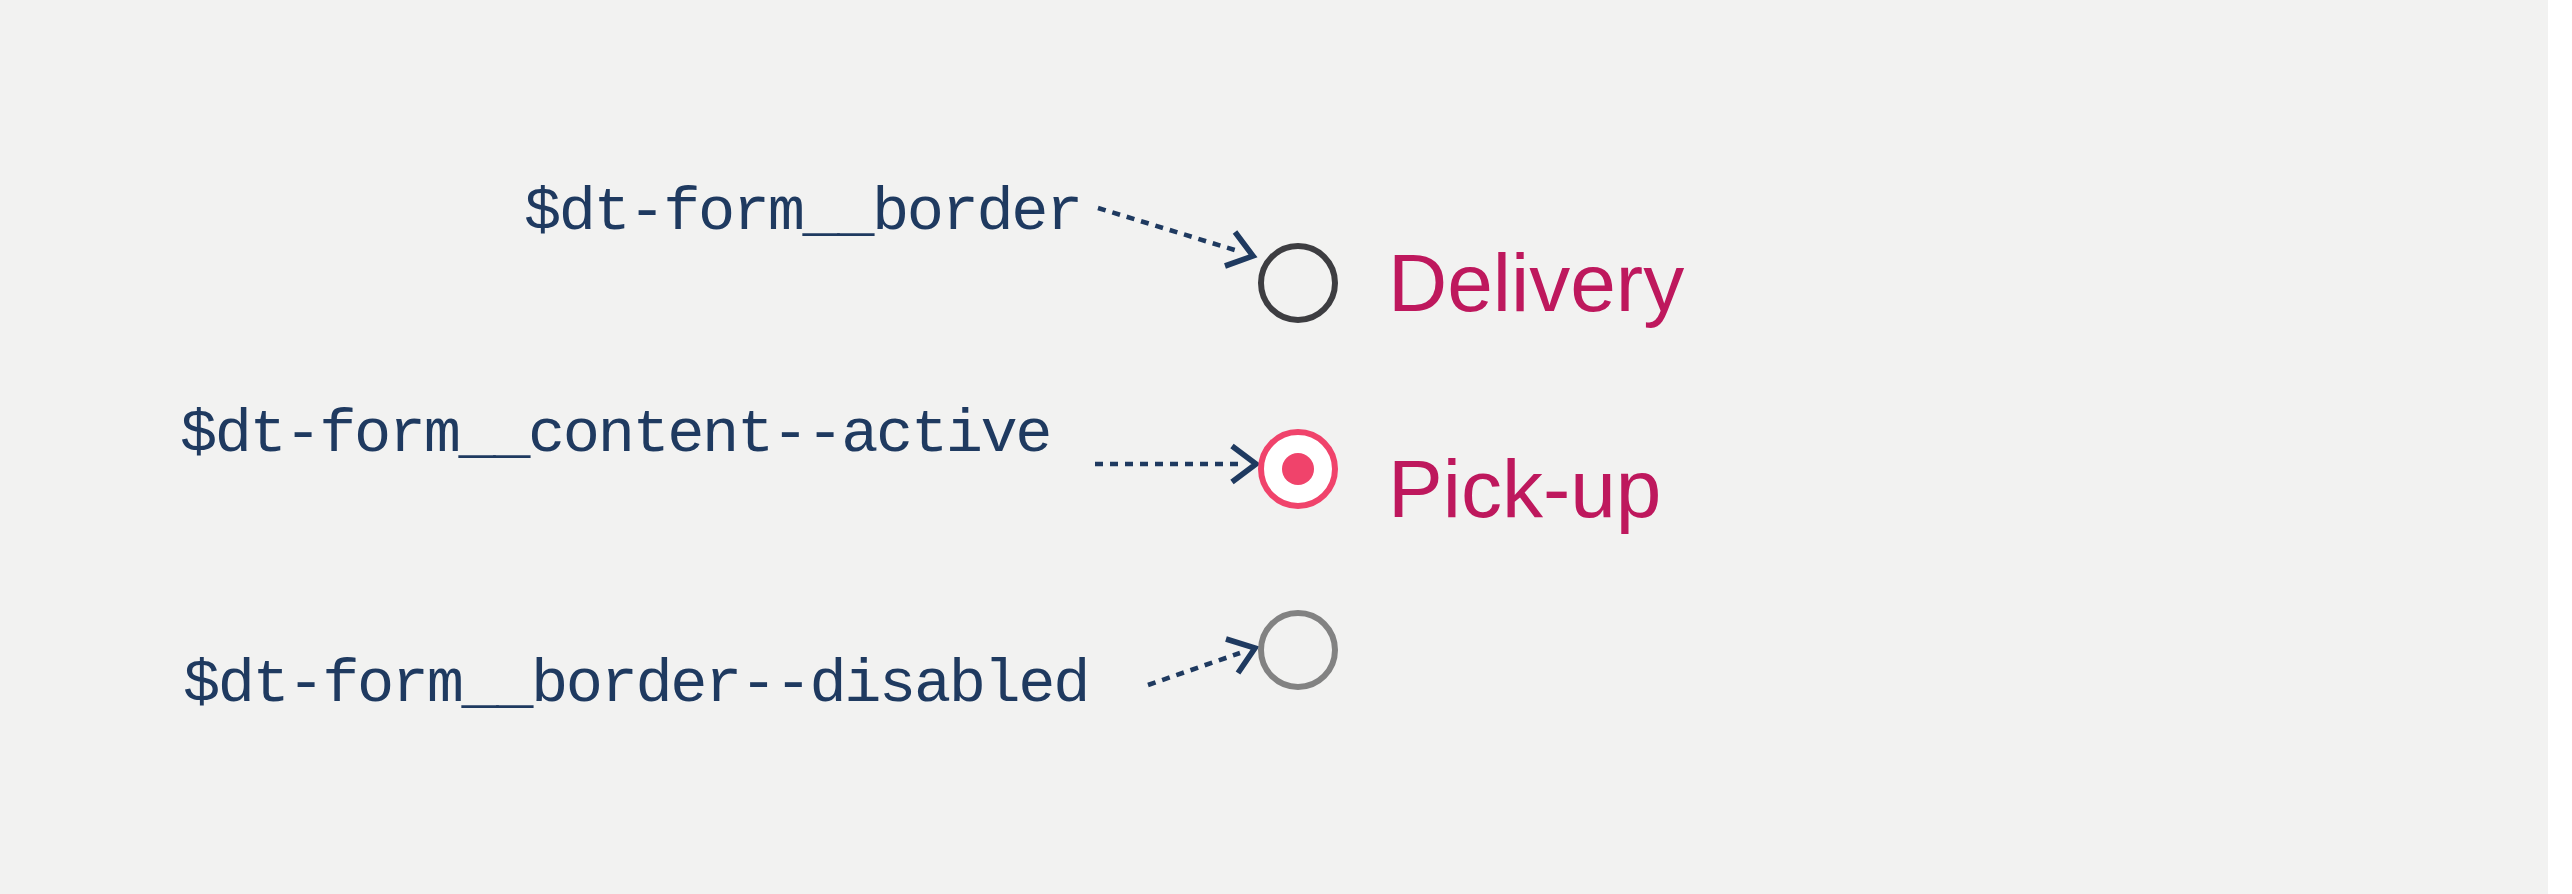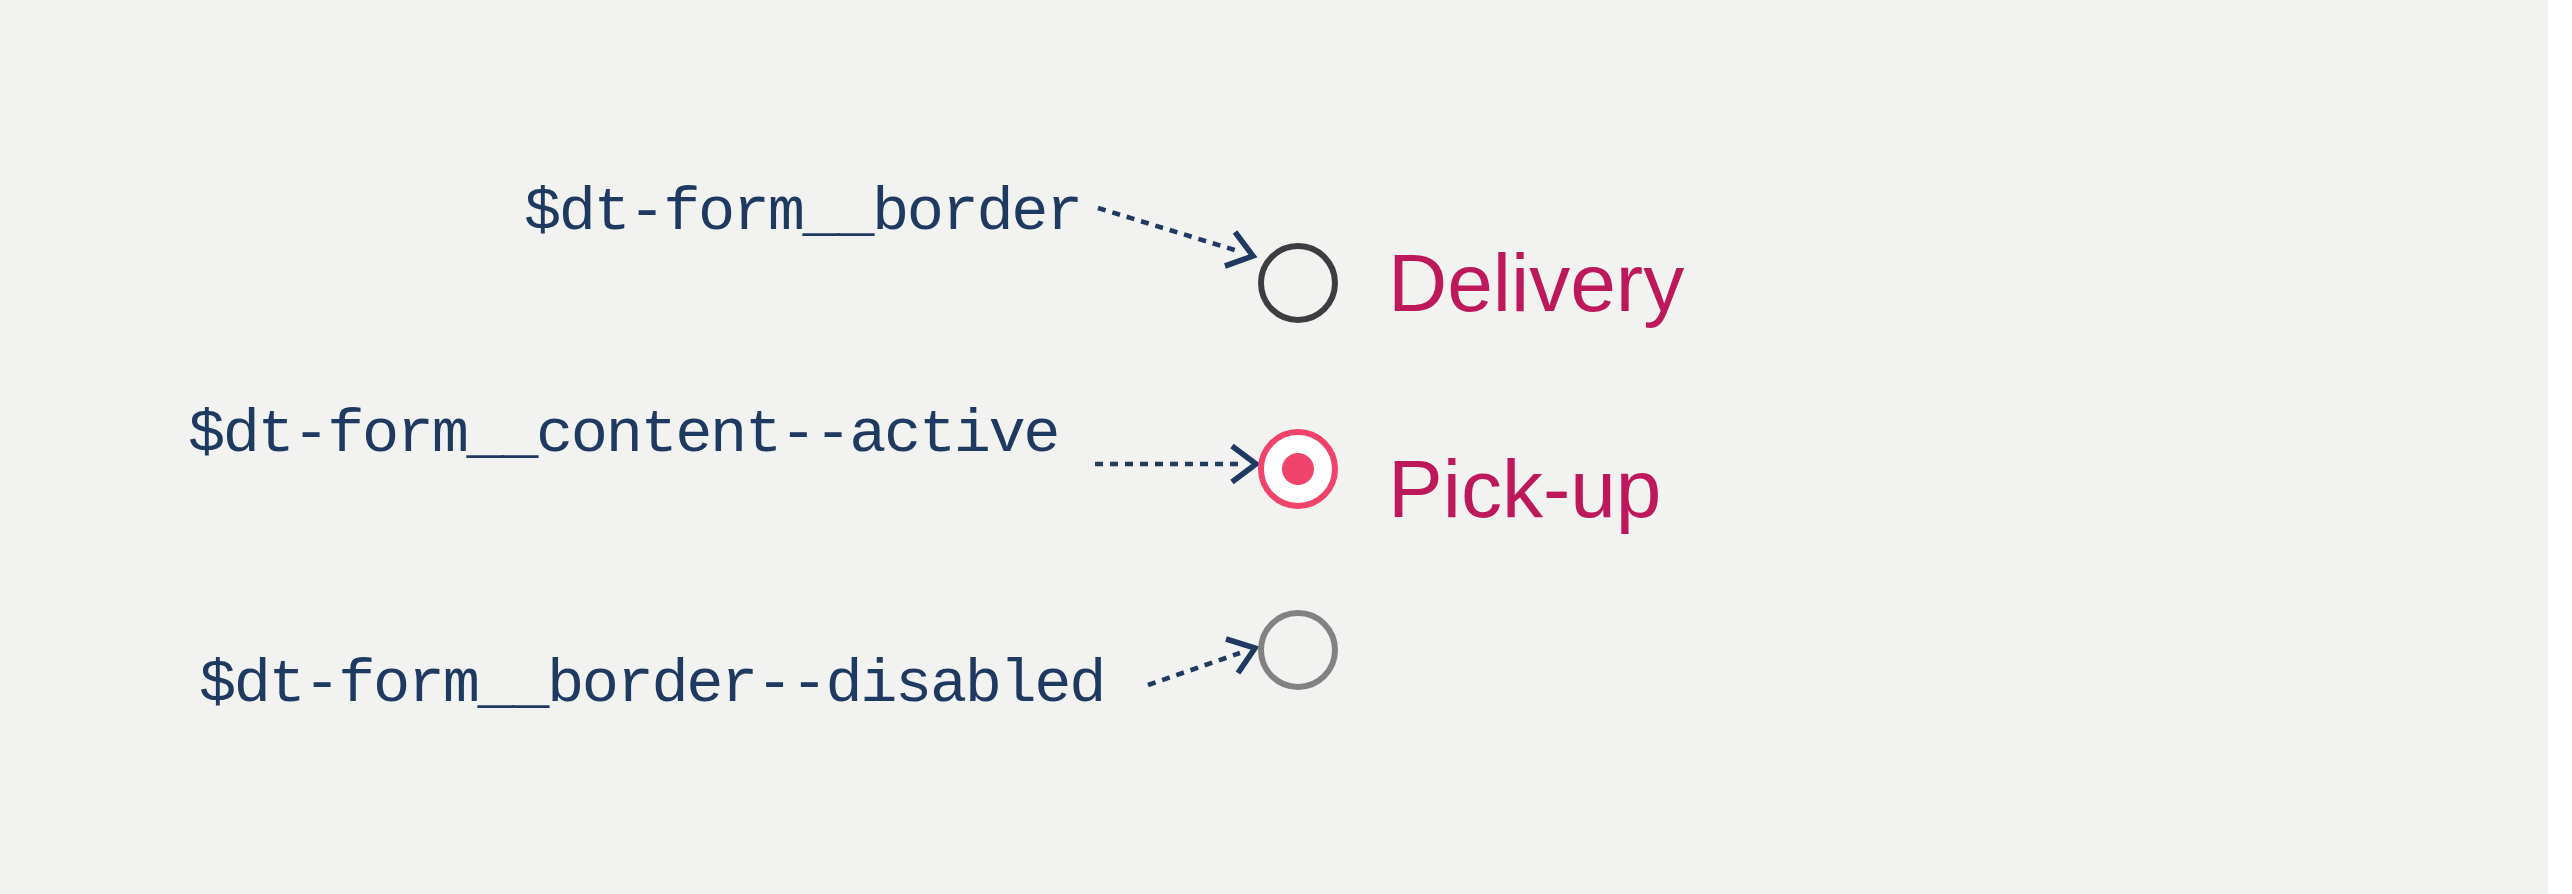--- a/index.html
+++ b/index.html
@@ -17,22 +17,22 @@
   .token-label {
     position: absolute;
     font-family: "Liberation Mono", monospace;
     font-size: 62px;
     letter-spacing: -2.4px;
     line-height: 62px;
     color: #1f3a60;
     white-space: nowrap;
   }
   .tl-1 { left: 524px;  top: 182px; }
-  .tl-2 { left: 188px;  top: 404px; }
-  .tl-3 { left: 199px;  top: 654px; }
+  .tl-2 { left: 180px;  top: 404px; }
+  .tl-3 { left: 183px;  top: 654px; }
 
   
   .radio {
     position: absolute;
     width: 80px; height: 80px;
     box-sizing: border-box;
     border-radius: 50%;
     background: transparent;
   }
   .radio-default  { left: 1258px; top: 243px; border: 6px solid #3d3d41; }

